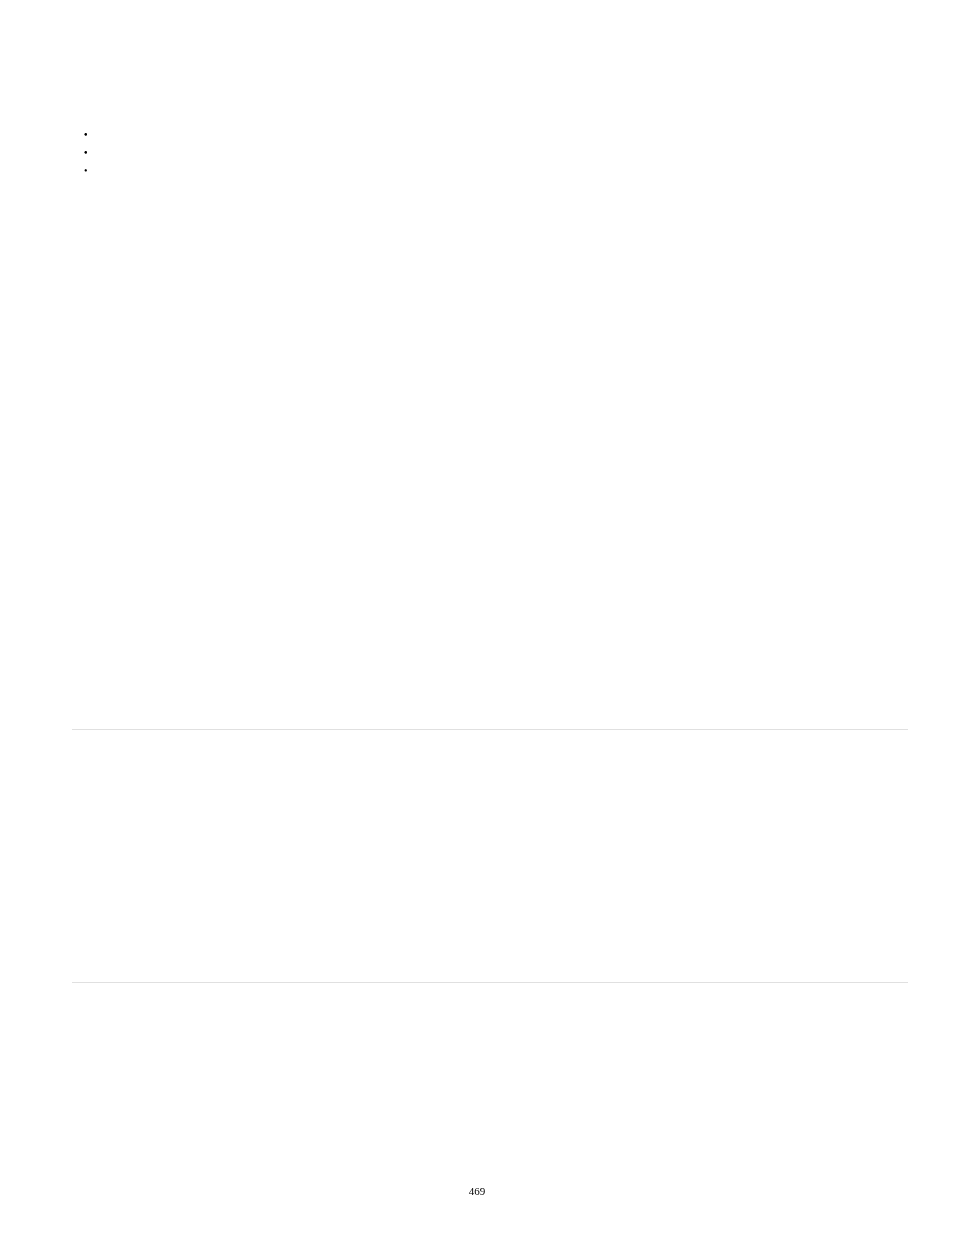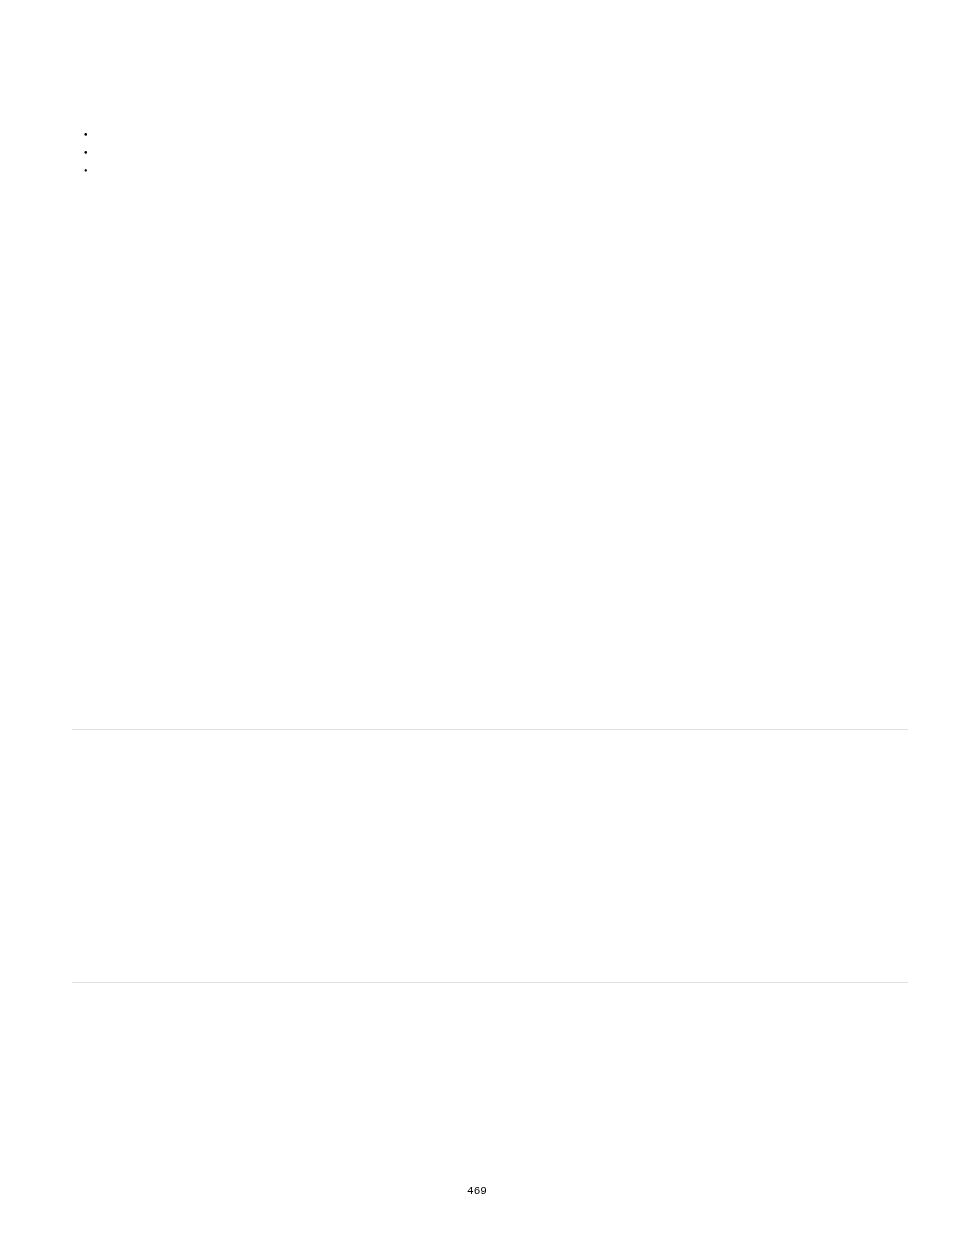--- a/index.html
+++ b/index.html
@@ -54,21 +54,21 @@
       right: 46px;
     }
     .page-number {
       position: absolute;
       bottom: 38px;
       left: 0;
       right: 0;
       text-align: center;
       font-size: 11px;
       color: #000000;
-      font-family: Liberation Mono, monospace;
+      font-family: Liberation Serif, serif;
     }
     .spacer-1 {
       height: 12px;
     }
     .spacer-2 {
       height: 12px;
     }
   </style>
 </head>
 <body>

